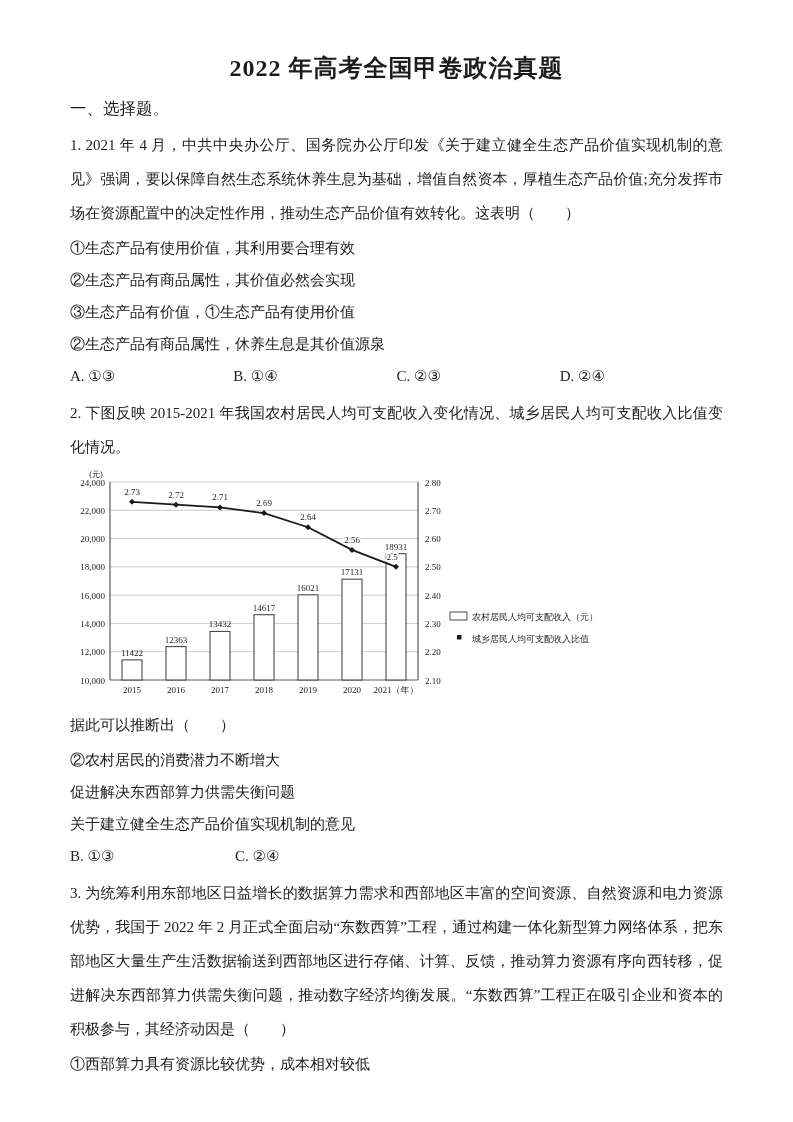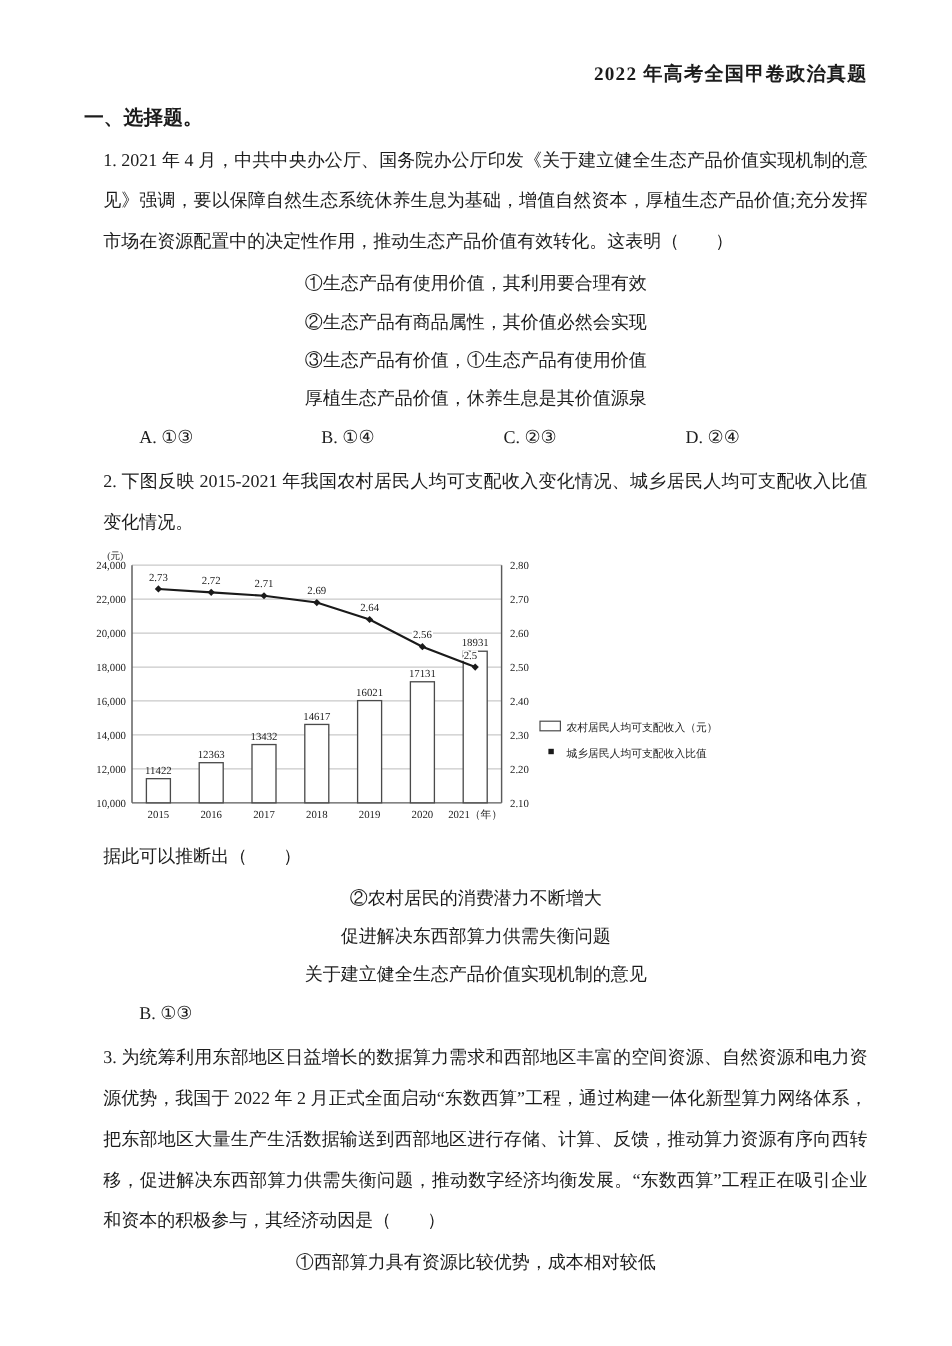--- a/index.html
+++ b/index.html
@@ -8,70 +8,67 @@
     width: 793px; height: 1122px;
     font-family: "Liberation Serif", "DejaVu Serif", serif;
     color: #1c1c1c;
   }
   .page {
     width: 793px; height: 1122px;
     padding: 52px 70px 0 70px;
     overflow: hidden;
   }
   .doc-title {
-    text-align: right;
-    font-size: 16px;
+    text-align: center;
+    font-size: 24px;
     font-weight: bold;
     letter-spacing: 1px;
     margin-bottom: 14px;
   }
   .section-heading {
     font-size: 16.5px;
-    font-weight: bold;
+    font-weight: normal;
     margin: 4px 0 8px 0;
   }
   .stem {
     font-size: 15px;
     line-height: 34px;
     text-align: justify;
     margin-bottom: 2px;
-    margin-left: 16px;
   }
   .opt {
     font-size: 15px;
     line-height: 32px;
-    text-align: center;
   }
   .choices {
     display: flex;
     font-size: 15px;
     line-height: 33px;
     margin-bottom: 3px;
-    margin-left: 46px;
   }
   .choices span { width: 165px; }
   .chart-wrap { margin: 6px 0 2px 0; }
   .chart-wrap svg { display: block; }
   svg text { font-family: "Liberation Serif", "DejaVu Serif", serif; }
 </style>
 </head>
 <body>
 
 <div class="page">
 
   <div class="doc-title">2022 年高考全国甲卷政治真题</div>
 
   <div class="section-heading">一、选择题。</div>
 
   <p class="stem">1. 2021 年 4 月，中共中央办公厅、国务院办公厅印发《关于建立健全生态产品价值实现机制的意见》强调，要以保障自然生态系统休养生息为基础，增值自然资本，厚植生态产品价值;充分发挥市场在资源配置中的决定性作用，推动生态产品价值有效转化。这表明（　　）</p>
   <div>
     <div class="opt">①生态产品有使用价值，其利用要合理有效</div>
     <div class="opt">②生态产品有商品属性，其价值必然会实现</div>
     <div class="opt">③生态产品有价值，①生态产品有使用价值</div>
-    <div class="opt">厚植生态产品价值，休养生息是其价值源泉</div>
+    <div class="opt">②生态产品有商品属性，休养生息是其价值源泉</div>
   </div>
   <div class="choices">
     <span>A. ①③</span>
     <span>B. ①④</span>
     <span>C. ②③</span>
     <span>D. ②④</span>
   </div>
 
   <p class="stem">2. 下图反映 2015-2021 年我国农村居民人均可支配收入变化情况、城乡居民人均可支配收入比值变化情况。</p>
 
@@ -162,18 +159,19 @@
   </div>
 
   <p class="stem">据此可以推断出（　　）</p>
   <div>
     <div class="opt">②农村居民的消费潜力不断增大</div>
     <div class="opt">促进解决东西部算力供需失衡问题</div>
     <div class="opt">关于建立健全生态产品价值实现机制的意见</div>
   </div>
   <div class="choices">
     <span>B.  ①③</span>
+    <span>C.  ②④</span>
   </div>
 
   <p class="stem">3. 为统筹利用东部地区日益增长的数据算力需求和西部地区丰富的空间资源、自然资源和电力资源优势，我国于 2022 年 2 月正式全面启动“东数西算”工程，通过构建一体化新型算力网络体系，把东部地区大量生产生活数据输送到西部地区进行存储、计算、反馈，推动算力资源有序向西转移，促进解决东西部算力供需失衡问题，推动数字经济均衡发展。“东数西算”工程正在吸引企业和资本的积极参与，其经济动因是（　　）</p>
   <div class="opt">①西部算力具有资源比较优势，成本相对较低</div>
 
 </div>
 
 </body></html>

